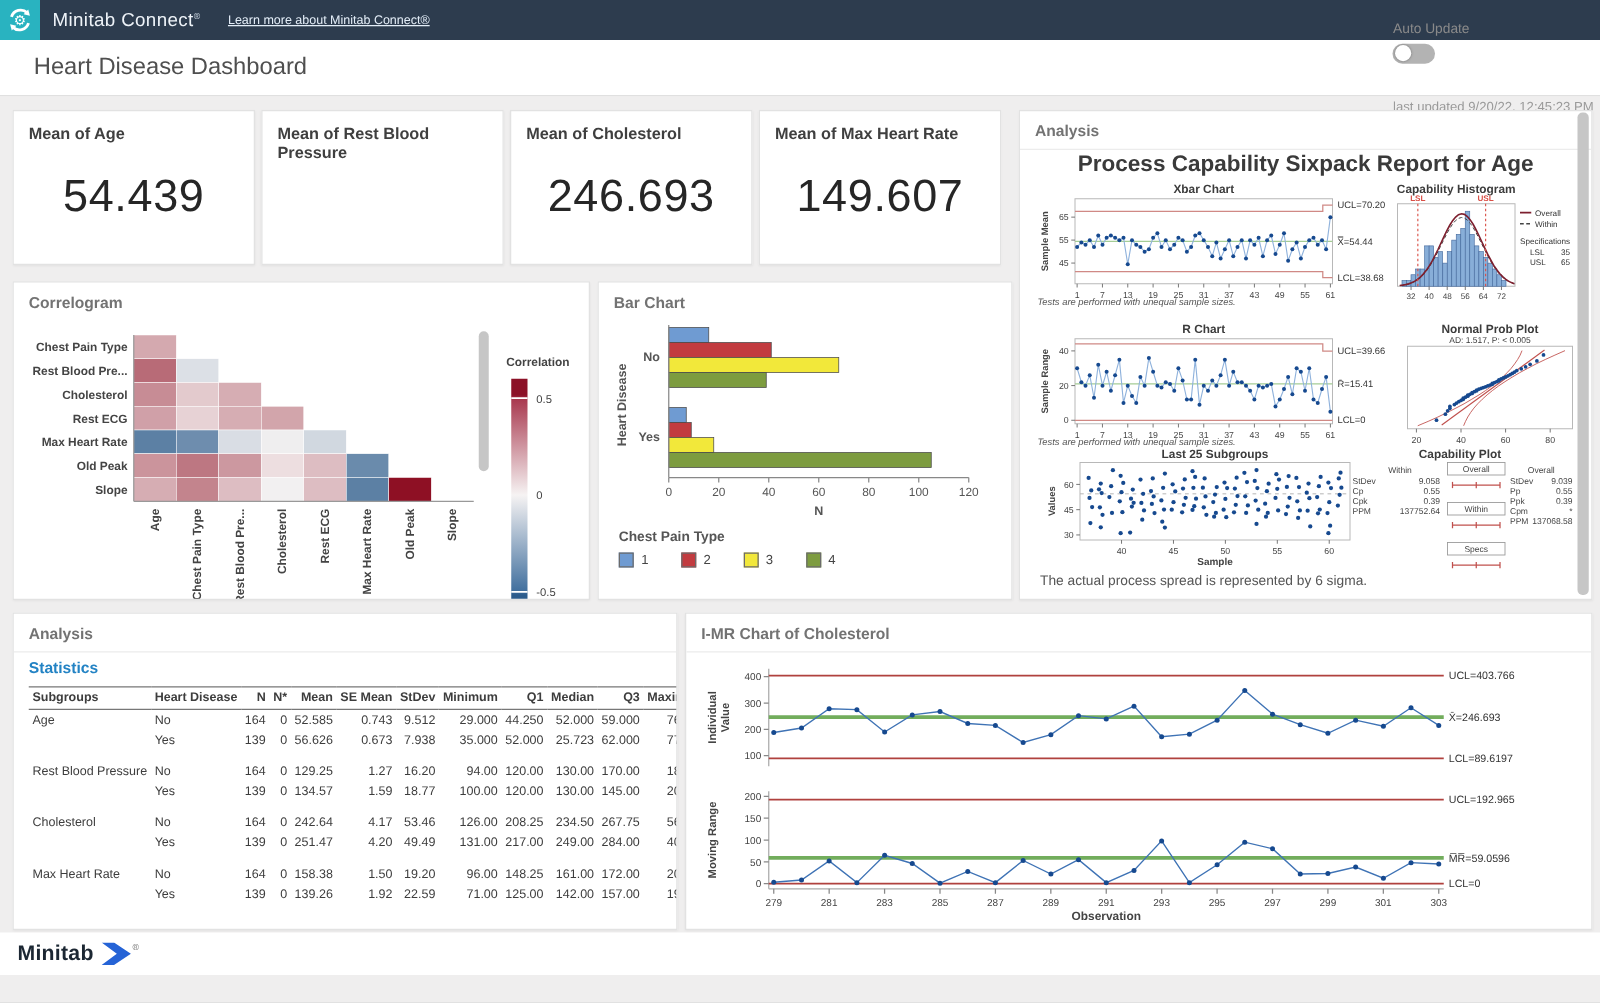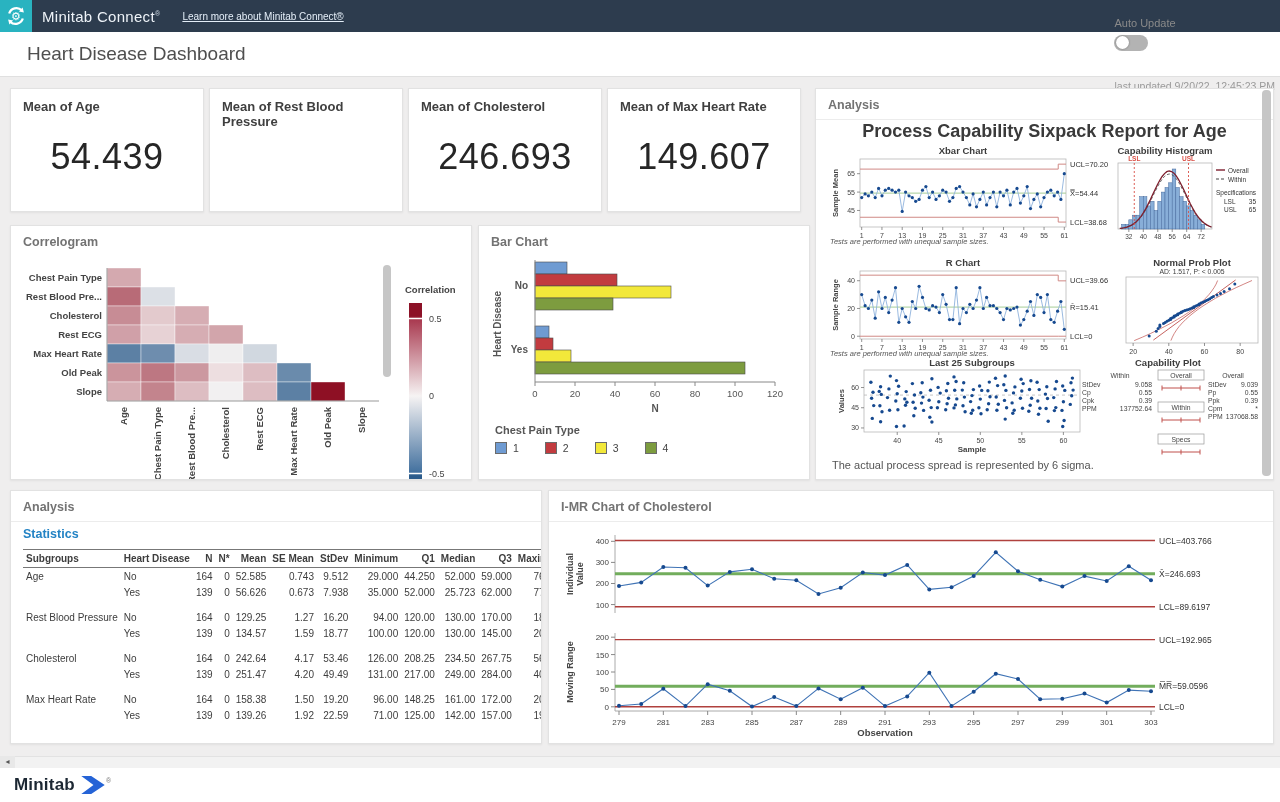--- a/index.html
+++ b/index.html
@@ -41,21 +41,21 @@
   
   .bar-legend-title{position:absolute;left:16px;top:198px;font-size:11px;font-weight:600;color:#555;}
   .bar-legend{position:absolute;left:16px;top:216px;display:flex;gap:26px;font-size:10.5px;color:#444;align-items:center;}
   .bl-item{display:flex;align-items:center;gap:6px;}
   .bl-swatch{width:10px;height:10px;border:1px solid #6b6b6b;display:inline-block;}
   
   .vscroll{position:absolute;border-radius:4px;background:#c6c6c6;}
   .hscroll-track{position:absolute;left:0;top:756px;width:1280px;height:12px;background:#f2f2f2;border-top:1px solid #e2e2e2;}
   .hscroll-btn{position:absolute;left:0;top:756px;width:15px;height:12px;background:#e8e8e8;color:#555;font-size:8px;text-align:center;line-height:12px;}
   
-  .footer{position:absolute;left:0;top:768px;width:1280px;height:34px;background:#fff;display:flex;align-items:center;}
+  .footer{position:absolute;left:0;top:746px;width:1280px;height:34px;background:#fff;display:flex;align-items:center;}
   .f-brand{font-size:17px;font-weight:700;color:#1c2733;margin-left:14px;letter-spacing:.2px;}
   .f-logo{margin-left:6px;display:flex;align-items:center;}
   .f-reg{font-size:7px;color:#777;margin-left:1px;margin-top:-10px;}
   svg text{font-family:"Liberation Sans",sans-serif;}
 </style>
 </head>
 <body>
 
 <div class="page">
 

